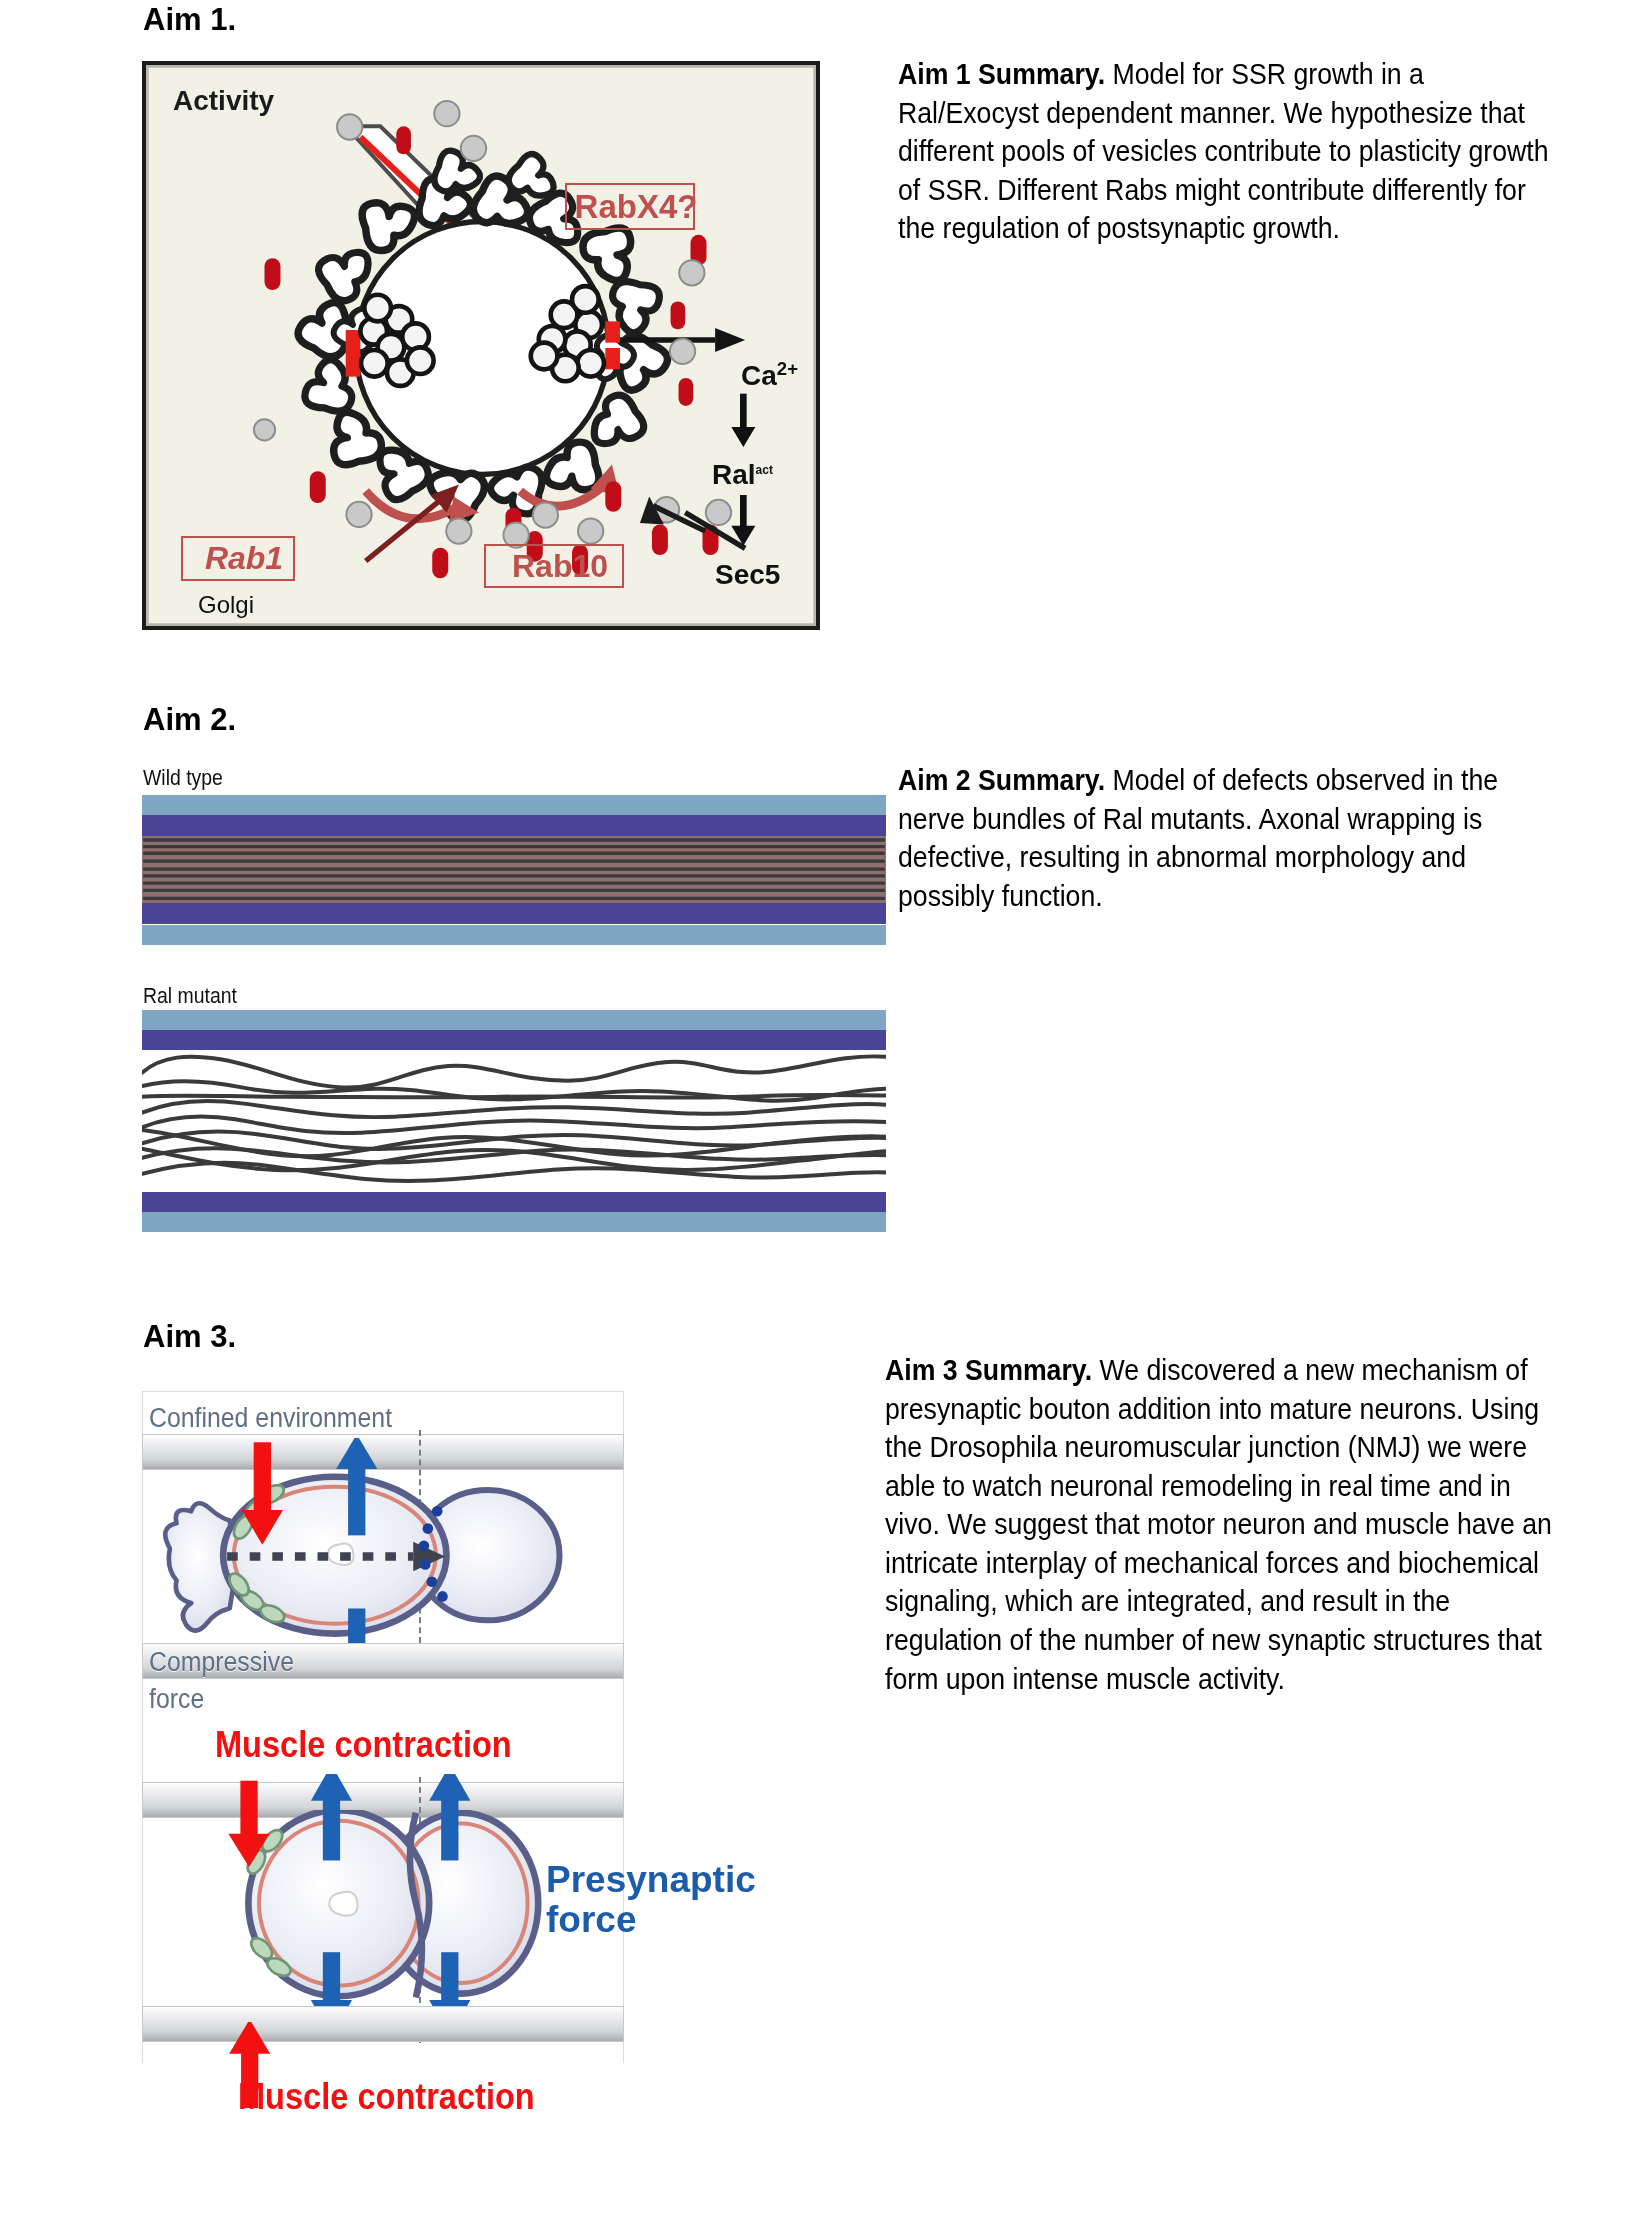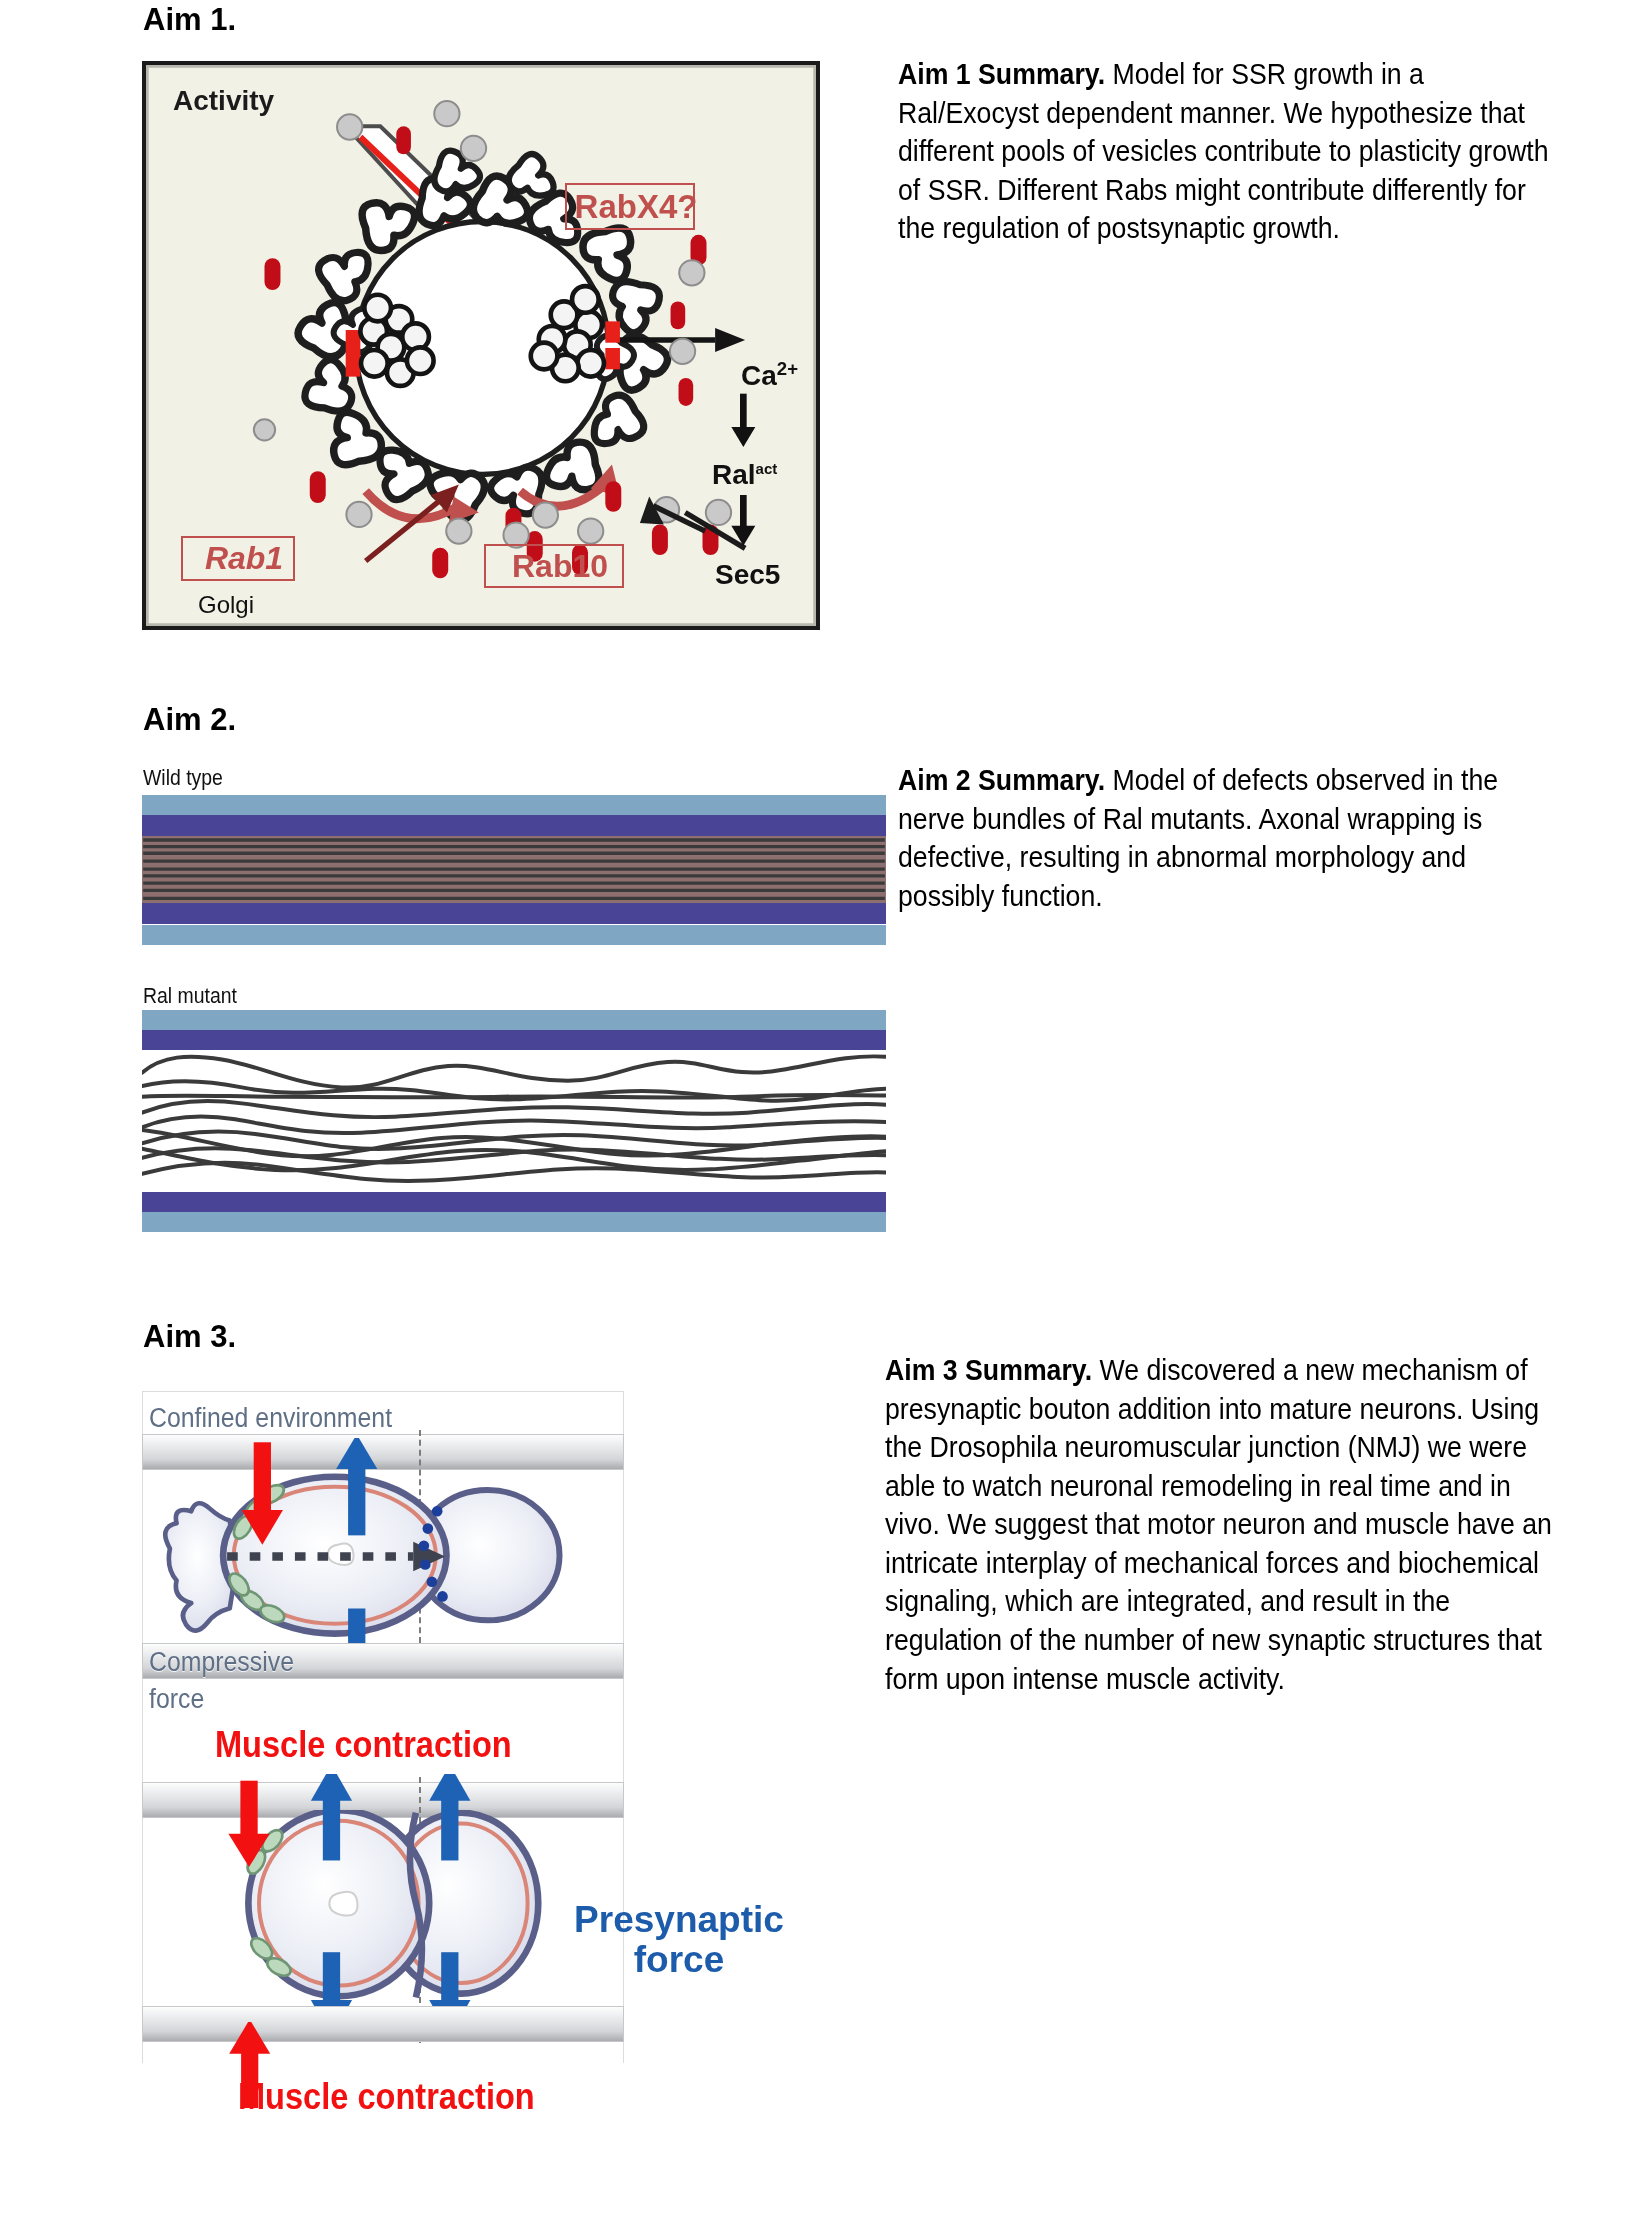--- a/index.html
+++ b/index.html
@@ -38,21 +38,21 @@
   #aim3-fig{position:absolute;left:142px;top:1391px;width:482px;height:672px;}
   .musclebar{position:absolute;left:0;width:100%;height:36px;
              background:linear-gradient(to bottom,#fdfdfd 0%,#e9eaec 35%,#d3d5d8 72%,#a9abae 100%);
              border:0.7px solid #c6c8cb;box-sizing:border-box;}
   .celltext{position:absolute;font-size:27px;color:#5f6f86;
             transform:scaleX(0.92);transform-origin:left top;
             text-shadow:0 0.7px 0 rgba(255,255,255,.8);}
   .mc-label{position:absolute;color:#f31010;font-weight:bold;font-size:37px;
             transform:scaleX(0.88);transform-origin:left top;}
   .pf-label{position:absolute;color:#1c5cab;font-weight:bold;font-size:37px;
-            text-align:center;line-height:1.08;margin-top:40px;}
+            text-align:left;line-height:1.08;}
   .dashline{position:absolute;border-left:2.7px dashed #7d7d7d;}
   .thinrule{position:absolute;background:#dcdcdc;}
 </style>
 </head>
 <body>
 
 <div class="aim-heading" style="left:143px;top:2px;">Aim 1.</div>
 
 <div id="aim1-panel">
 
@@ -168,21 +168,21 @@
     <line x1="900" y1="726" x2="810" y2="672" stroke="#1b1b1b" stroke-width="8"></line>
   </svg>
 
   <div class="redbox" style="left:419px;top:118px;width:130px;height:47px;font-size:33px;">RabX4?</div>
 
   <div class="blk" style="left:566px;top:293px;font-size:28px;margin-left:29px;">
     <span>Ca</span><sup style="font-size:18.6px;">2+</sup>
   </div>
 
   <div class="blk" style="left:566px;top:394px;font-size:28px;">
-    <span>Ral</span><sup style="font-size:15px;">act</sup>
+    <span>Ral</span><sup style="font-size:12px;">act</sup>
   </div>
 
   <div class="blk" style="left:569px;top:494px;font-size:28px;">Sec5</div>
 
   <svg style="position:absolute;left:572px;top:326px;" width="60" height="180" viewBox="0 0 90 270">
     <line x1="38" y1="4" x2="38" y2="58" stroke="#111" stroke-width="10"></line>
     <polygon points="20,54 56,54 38,84" fill="#111"></polygon>
     <line x1="38" y1="156" x2="38" y2="206" stroke="#111" stroke-width="10"></line>
     <polygon points="20,202 56,202 38,232" fill="#111"></polygon>
   </svg>

